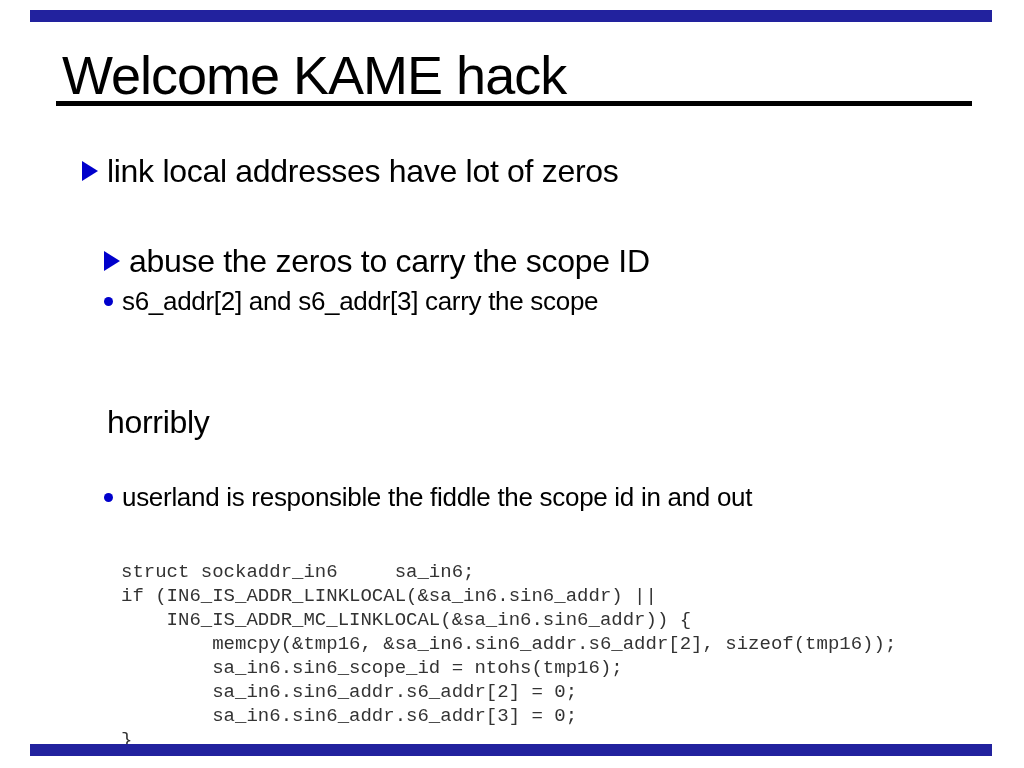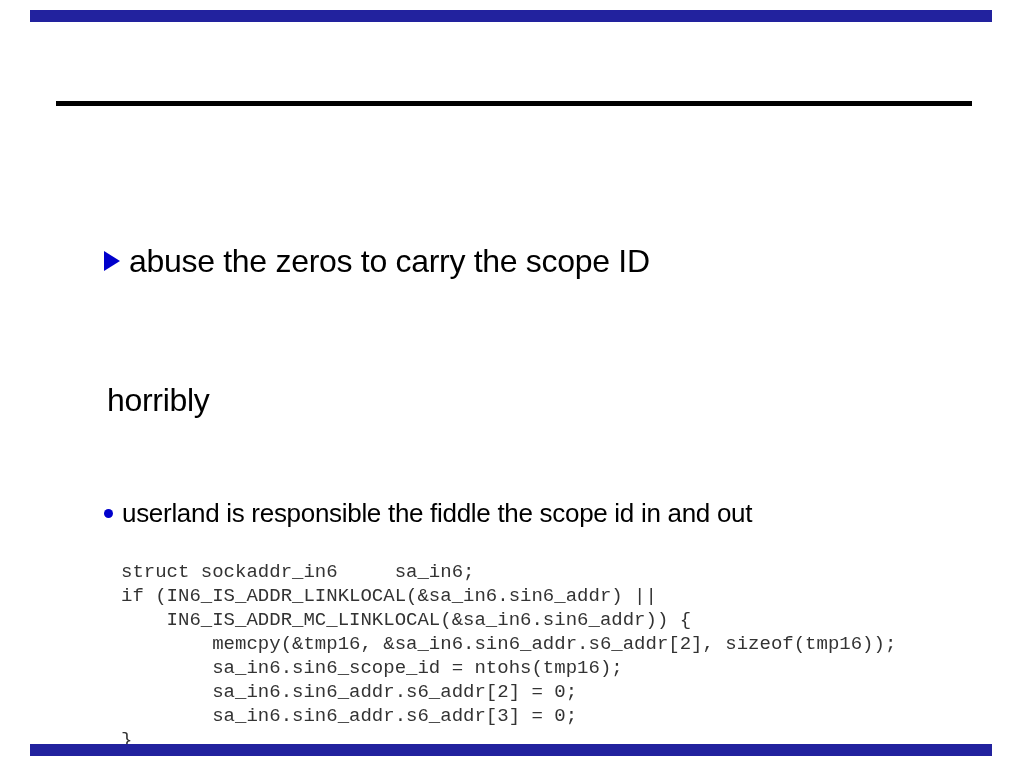--- a/index.html
+++ b/index.html
@@ -91,36 +91,45 @@
     white-space: pre;
   }
 </style>
 </head>
 <body>
 
 <div class="slide">
 
   <div class="bar bar-top"></div>
 
+  <h1 class="title">Welcome KAME hack</h1>
   <div class="title-rule"></div>
 
+  <div class="row row-main" style="top:151px;">
+    <span class="tri"></span>
+    <span class="btext">link local addresses have lot of zeros</span>
+  </div>
 
   <div class="row row-main" style="top:241px;margin-left:22px;">
     <span class="tri"></span>
     <span class="btext">abuse the zeros to carry the scope ID</span>
   </div>
 
+  <div class="row row-sub" style="top:285px;">
+    <span class="dot"></span>
+    <span class="stext">s6_addr[2] and s6_addr[3] carry the scope</span>
+  </div>
 
 
-  <div class="row row-cont" style="top:380px;">
+  <div class="row row-cont" style="top:402px;">
     <span class="btext">horribly</span>
   </div>
 
 
-  <div class="row row-sub" style="top:481px;margin-top:16px;">
+  <div class="row row-sub" style="top:481px;">
     <span class="dot"></span>
     <span class="stext">userland is responsible the fiddle the scope id in and out</span>
   </div>
 
   <pre class="code"><span style="display:block">struct sockaddr_in6     sa_in6;</span><span style="display:block">if (IN6_IS_ADDR_LINKLOCAL(&amp;sa_in6.sin6_addr) ||</span><span style="display:block">    IN6_IS_ADDR_MC_LINKLOCAL(&amp;sa_in6.sin6_addr)) {</span><span style="display:block">        memcpy(&amp;tmp16, &amp;sa_in6.sin6_addr.s6_addr[2], sizeof(tmp16));</span><span style="display:block">        sa_in6.sin6_scope_id = ntohs(tmp16);</span><span style="display:block">        sa_in6.sin6_addr.s6_addr[2] = 0;</span><span style="display:block">        sa_in6.sin6_addr.s6_addr[3] = 0;</span><span style="display:block">}</span></pre>
 
   <div class="bar bar-bottom"></div>
 
 </div>
 

